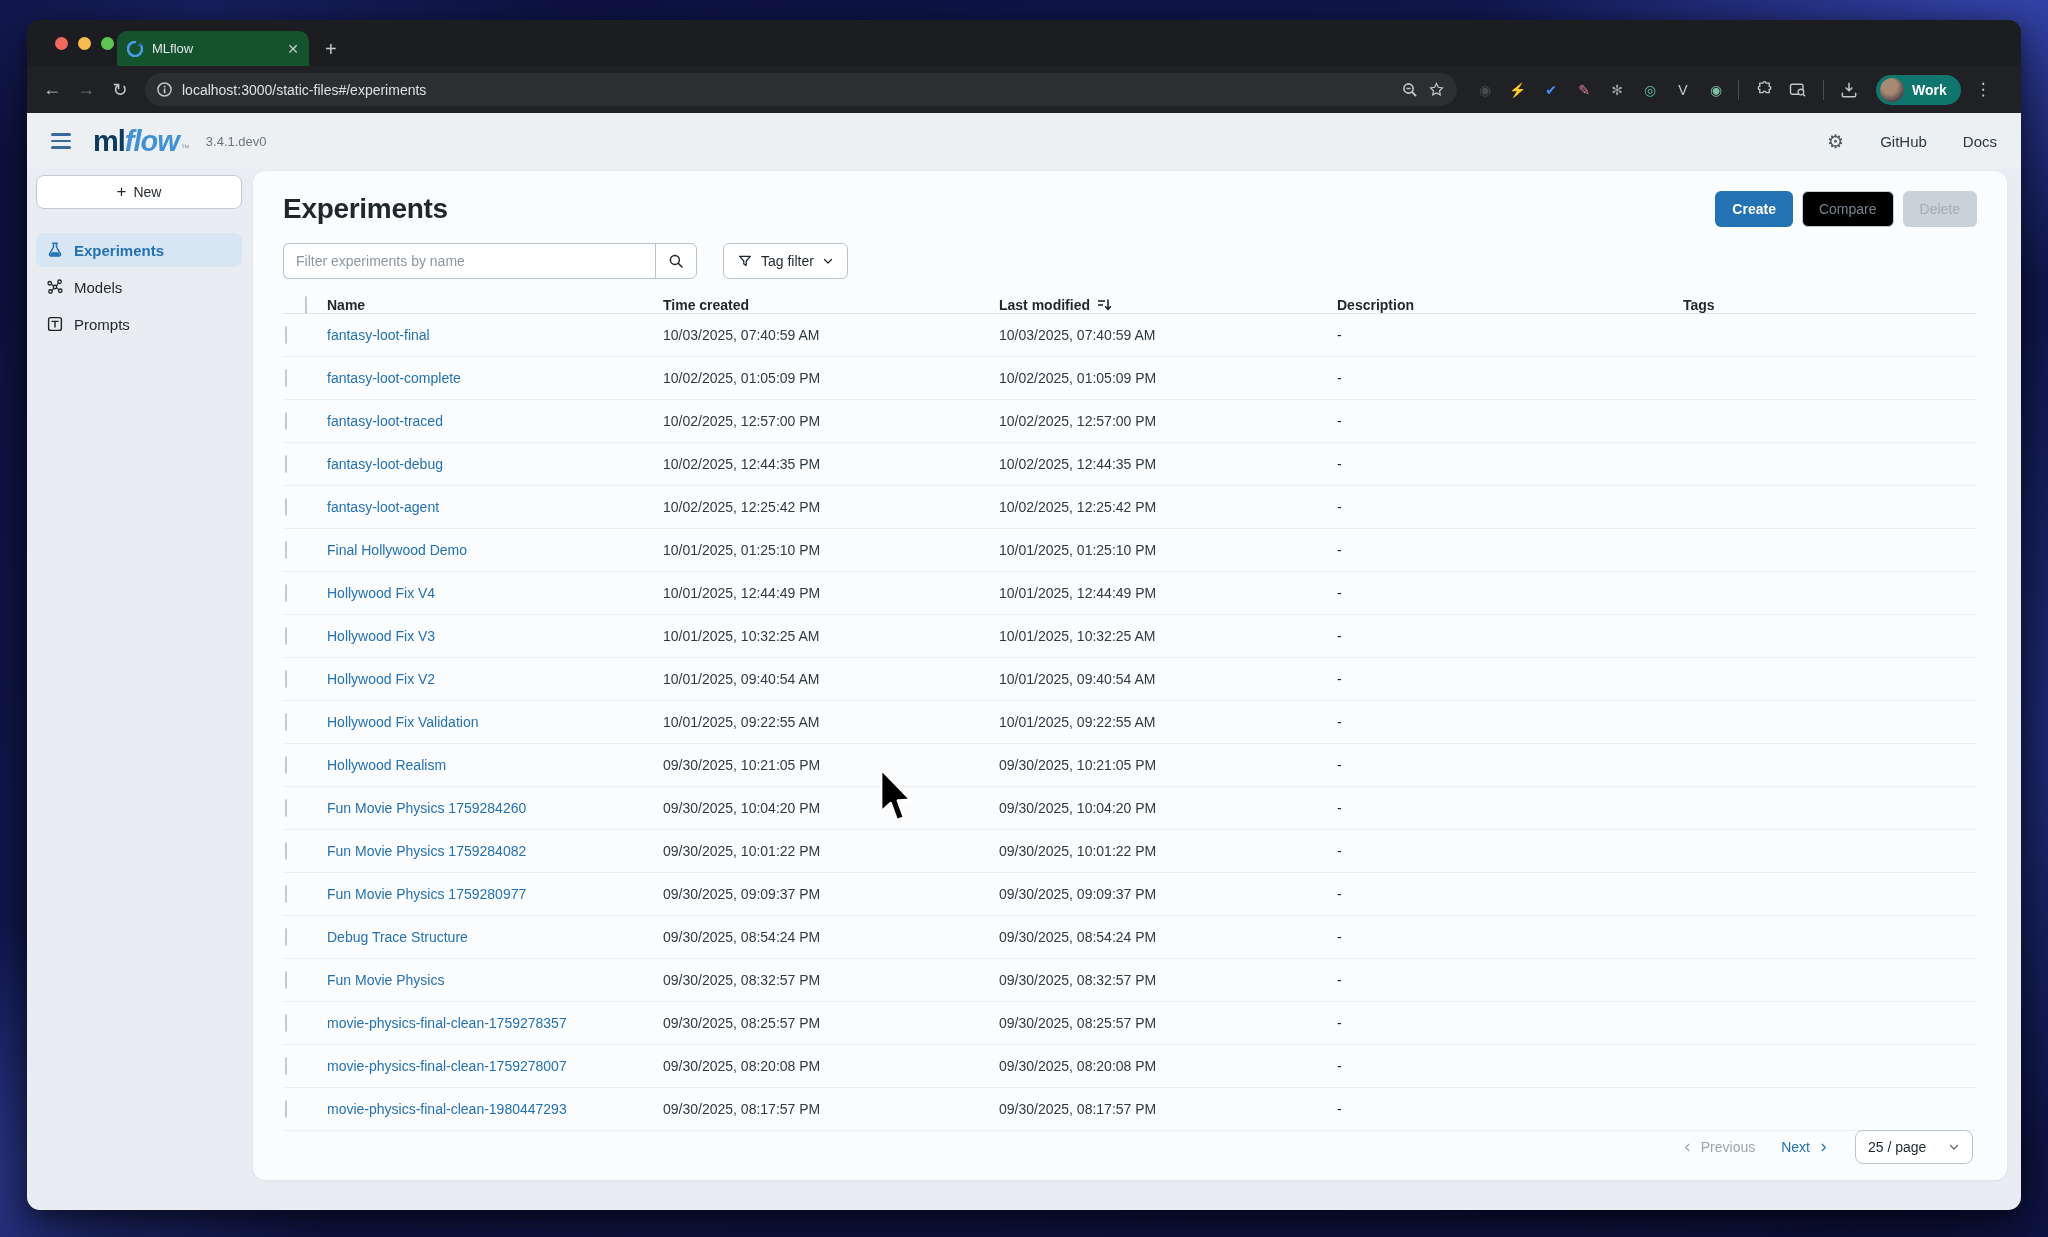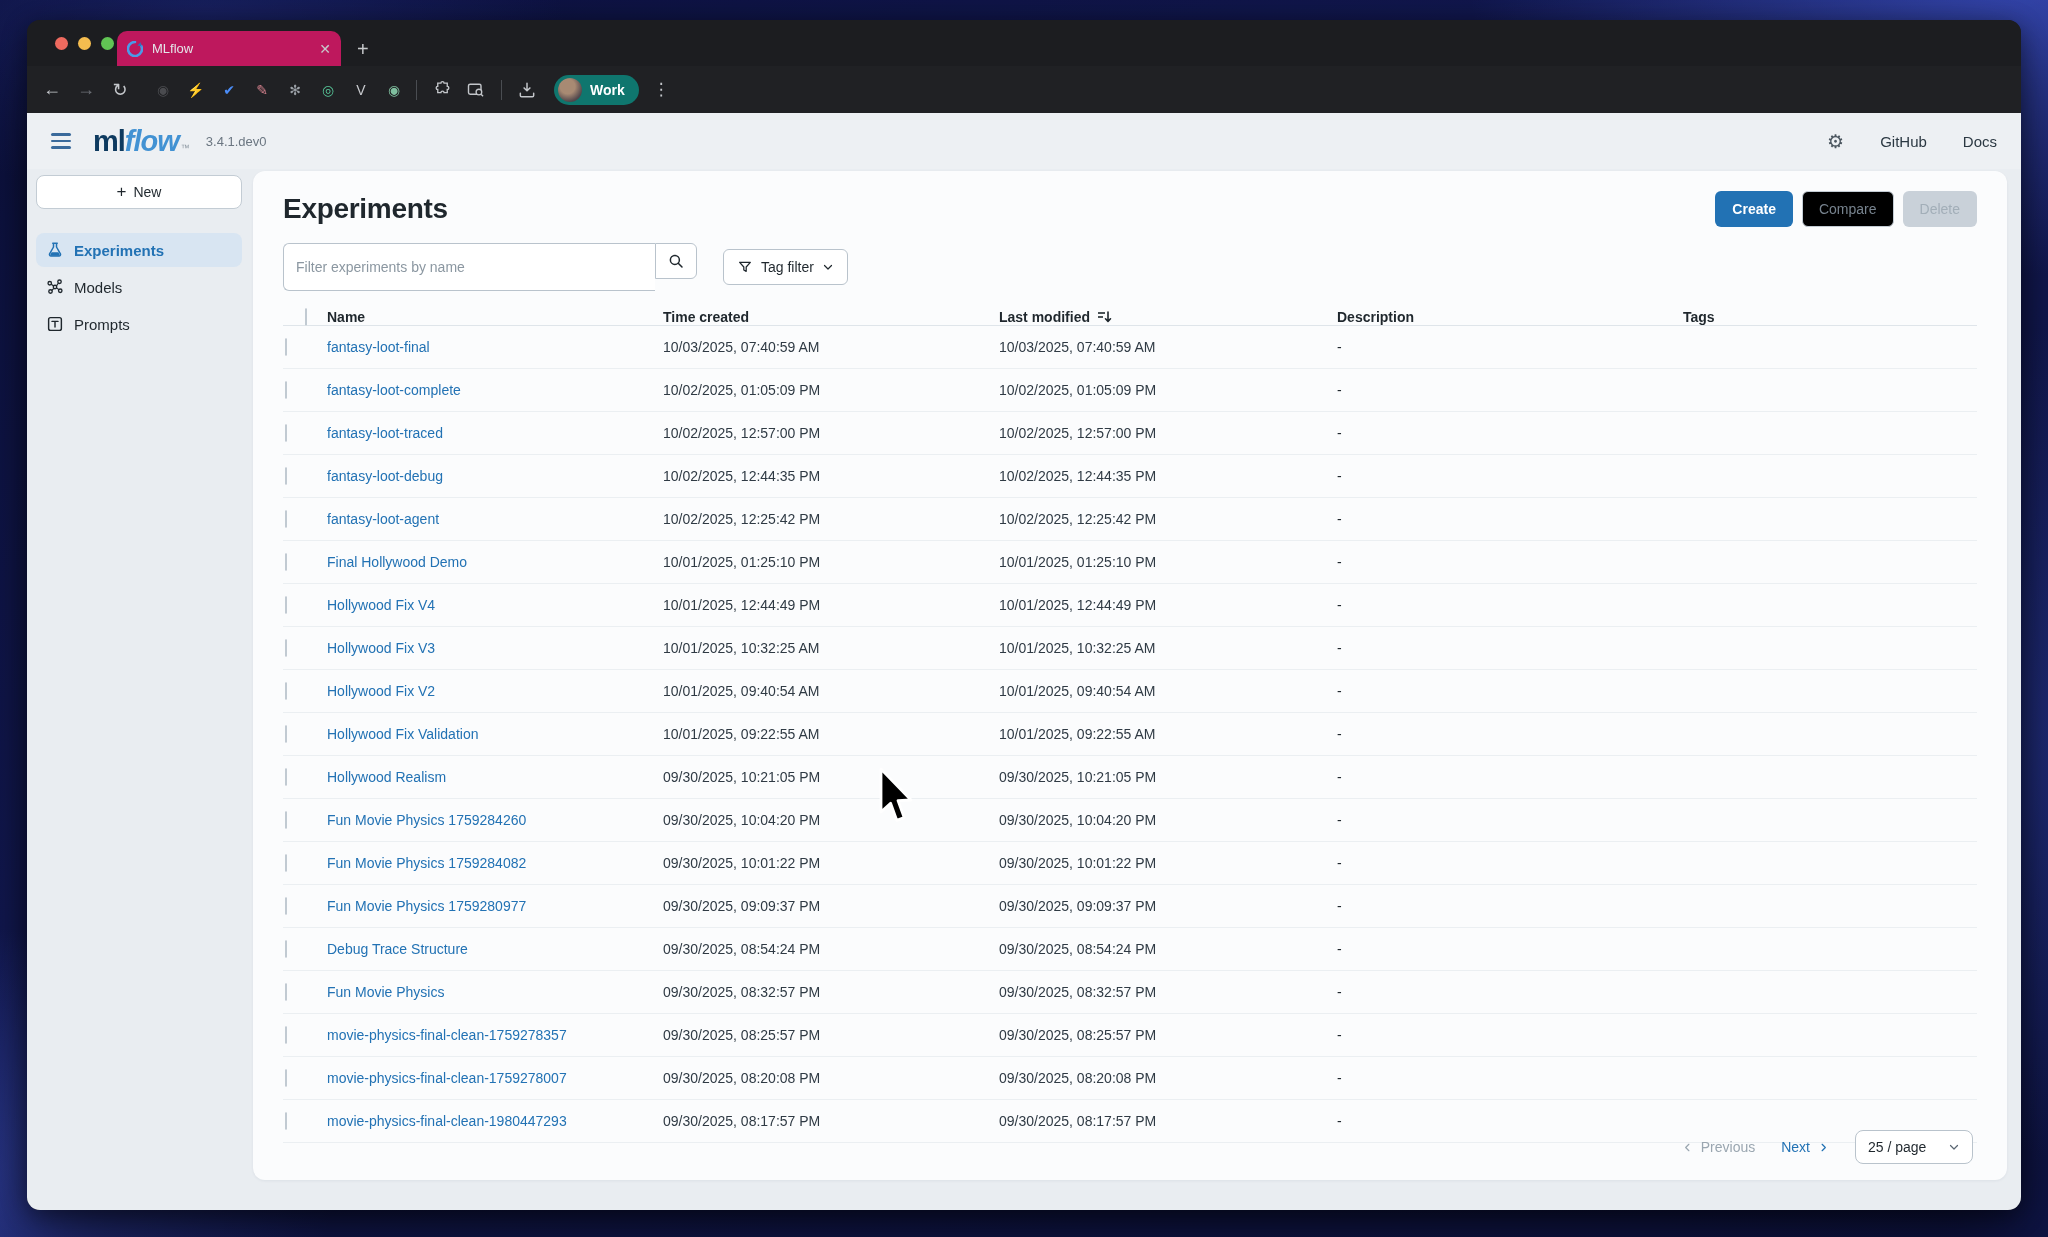--- a/index.html
+++ b/index.html
@@ -22,21 +22,21 @@
     box-shadow:0 30px 80px rgba(0,0,0,.55), 0 6px 24px rgba(0,0,0,.45);
     display:flex; flex-direction:column; background:#202124;
   }
 
   
   .tabbar { height:46px; background:#1c1d20; display:flex; align-items:flex-end; flex:0 0 auto; position:relative; }
   .traffic { position:absolute; left:28px; top:17px; display:flex; gap:10px; }
   .tl { width:13px; height:13px; border-radius:50%; }
   .tl.red{ background:#ee6a5f; } .tl.yellow{ background:#f5bd4f; } .tl.green{ background:#61c554; }
   .tab {
-    margin-left:90px; width:224px; height:35px; background:#be185d;
+    margin-left:90px; width:192px; height:35px; background:#14532d;
     border-radius:10px 10px 0 0; display:flex; align-items:center; padding:0 10px; gap:9px;
   }
   .tab-title { color:#e4e6e9; font-size:13px; flex:1; white-space:nowrap; overflow:hidden; }
   .tab-close { color:#c7c9cc; font-size:14px; cursor:default; }
   .newtab-btn { color:#c7c9cc; font-size:20px; margin:0 0 7px 16px; line-height:1; }
 
   
   .toolbar { height:47px; background:#202124; display:flex; align-items:center; padding:0 14px 0 10px; gap:4px; flex:0 0 auto; }
   .nav-ic { width:30px; height:30px; display:flex; align-items:center; justify-content:center; color:#c3c6ca; font-size:18px; }
   .nav-ic.dim { color:#6d7177; }
@@ -93,21 +93,21 @@
   .page-title { font-size:28px; font-weight:700; color:#1f272d; letter-spacing:-.3px; }
   .actions { margin-left:auto; display:flex; gap:9px; }
   .btn { height:36px; border-radius:6px; font-size:14px; display:flex; align-items:center; padding:0 16px; border:1px solid transparent; }
   .btn-create { background:#2272b4; color:#fff; font-weight:600; }
   .btn-compare { background:#000000; border-color:#c3ccd4; color:#77838e; }
   .btn-delete { background:#c9d1d9; color:#a2aeb8; }
 
   .filters { display:flex; align-items:center; margin-top:16px; }
   .search-group { display:flex; }
   .search-input {
-    width:372px; height:48px; border:1px solid #b9c3cc; border-right:none; border-radius:6px 0 0 6px;
+    width:372px; height:36px; border:1px solid #b9c3cc; border-right:none; border-radius:6px 0 0 6px;
     background:#fff; padding:0 12px; font-size:14px; color:#1f272d; outline:none;
     font-family:"Liberation Sans", sans-serif;
   }
   .search-input::placeholder { color:#8b97a1; }
   .search-btn { width:42px; height:36px; border:1px solid #b9c3cc; border-radius:0 6px 6px 0; background:#fff; display:flex; align-items:center; justify-content:center; }
   .tagfilter-btn {
     margin-left:26px; height:36px; border:1px solid #b9c3cc; border-radius:6px; background:#fff;
     display:flex; align-items:center; gap:8px; padding:0 13px; font-size:14px; color:#1f272d;
   }
 
@@ -150,20 +150,36 @@
       <span class="tab-title">MLflow</span>
       <span class="tab-close">✕</span>
     </div>
     <div class="newtab-btn">+</div>
   </div>
 
   <div class="toolbar">
     <div class="nav-ic">←</div>
     <div class="nav-ic dim">→</div>
     <div class="nav-ic">↻</div>
+    <div class="omnibox">
+      <svg width="15" height="15" viewBox="0 0 16 16">
+        <circle cx="8" cy="8" r="7" fill="none" stroke="#c3c6ca" stroke-width="1.6"></circle>
+        <rect x="7.2" y="7" width="1.8" height="5" fill="#c3c6ca"></rect>
+        <rect x="7.2" y="4" width="1.8" height="1.8" fill="#c3c6ca"></rect>
+      </svg>
+      <span class="omni-url">localhost:3000/static-files#/experiments</span>
+      <svg width="16" height="16" viewBox="0 0 16 16">
+        <circle cx="6.5" cy="6.5" r="4.6" fill="none" stroke="#c3c6ca" stroke-width="1.6"></circle>
+        <line x1="10" y1="10" x2="14" y2="14" stroke="#c3c6ca" stroke-width="1.8"></line>
+        <line x1="4.5" y1="6.5" x2="8.5" y2="6.5" stroke="#c3c6ca" stroke-width="1.4"></line>
+      </svg>
+      <svg width="17" height="17" viewBox="0 0 24 24">
+        <path d="M12 3.5l2.6 5.3 5.9.9-4.2 4.1 1 5.8L12 16.8 6.7 19.6l1-5.8-4.2-4.1 5.9-.9z" fill="none" stroke="#c3c6ca" stroke-width="1.7"></path>
+      </svg>
+    </div>
     <div class="ext-strip">
         <div class="ext-ic" style="color: rgb(74, 75, 79);">◉</div>
         <div class="ext-ic" style="color: rgb(87, 168, 245);">⚡</div>
         <div class="ext-ic" style="color: rgb(75, 141, 248);">✔</div>
         <div class="ext-ic" style="color: rgb(216, 131, 143);">✎</div>
         <div class="ext-ic" style="color: rgb(154, 160, 166);">✻</div>
         <div class="ext-ic" style="color: rgb(87, 199, 154);">◎</div>
         <div class="ext-ic" style="color: rgb(200, 202, 206);">V</div>
         <div class="ext-ic" style="color: rgb(127, 191, 159);">◉</div>
       </div>

